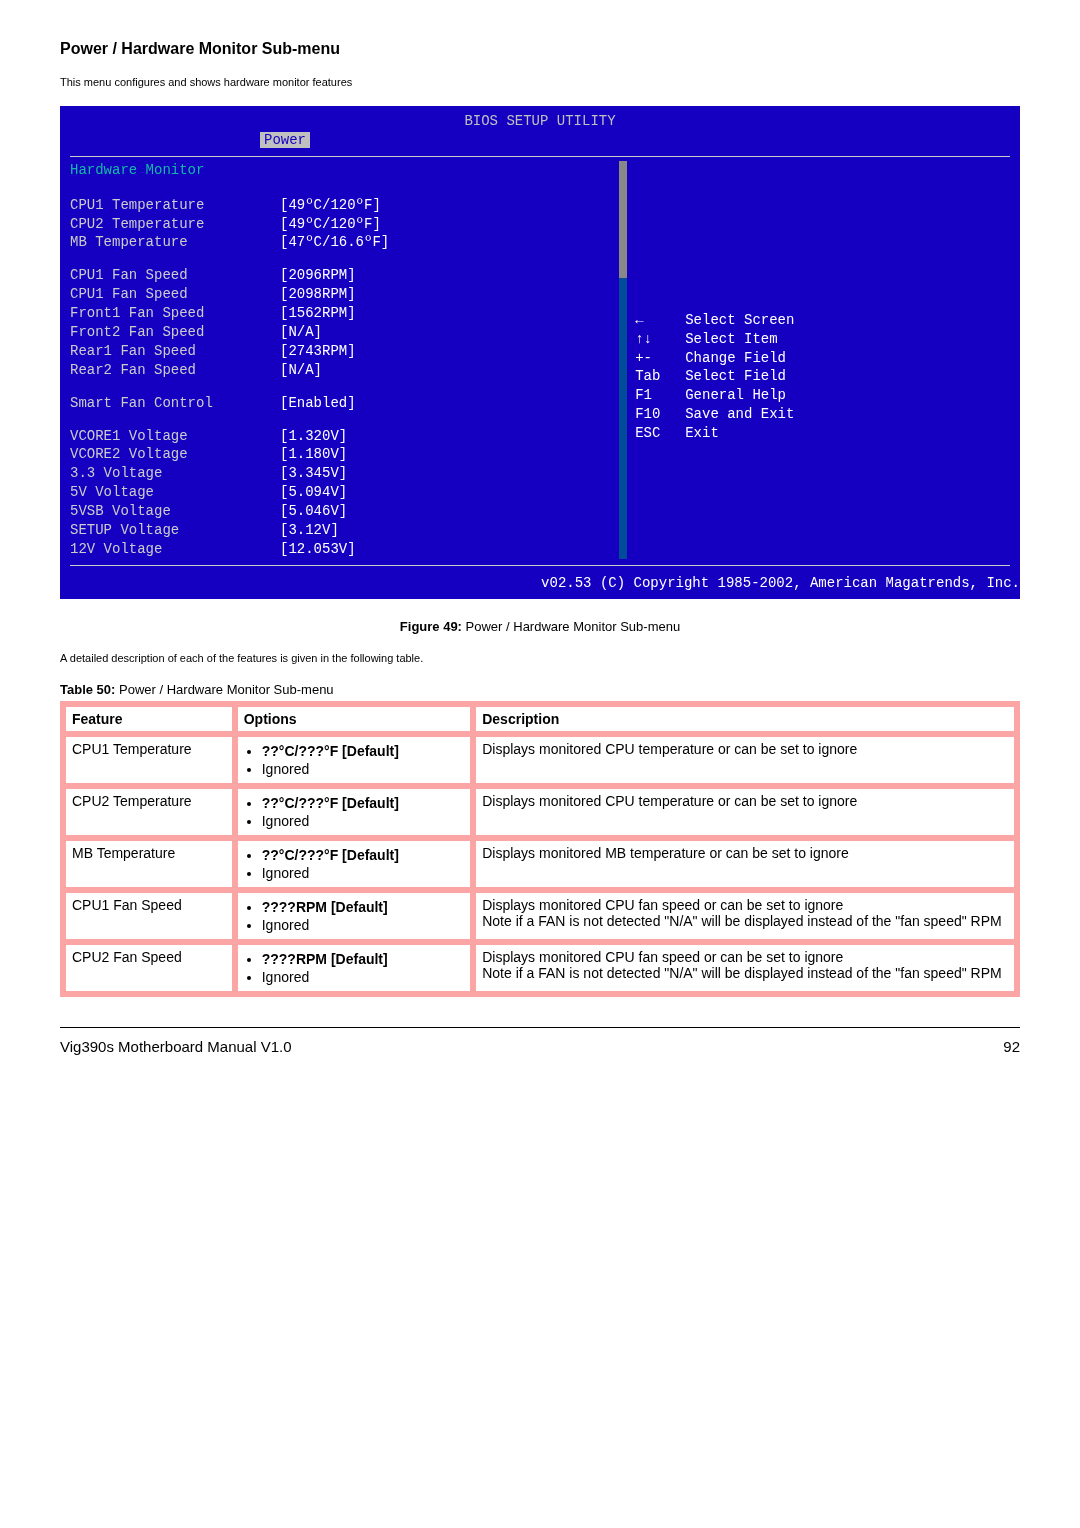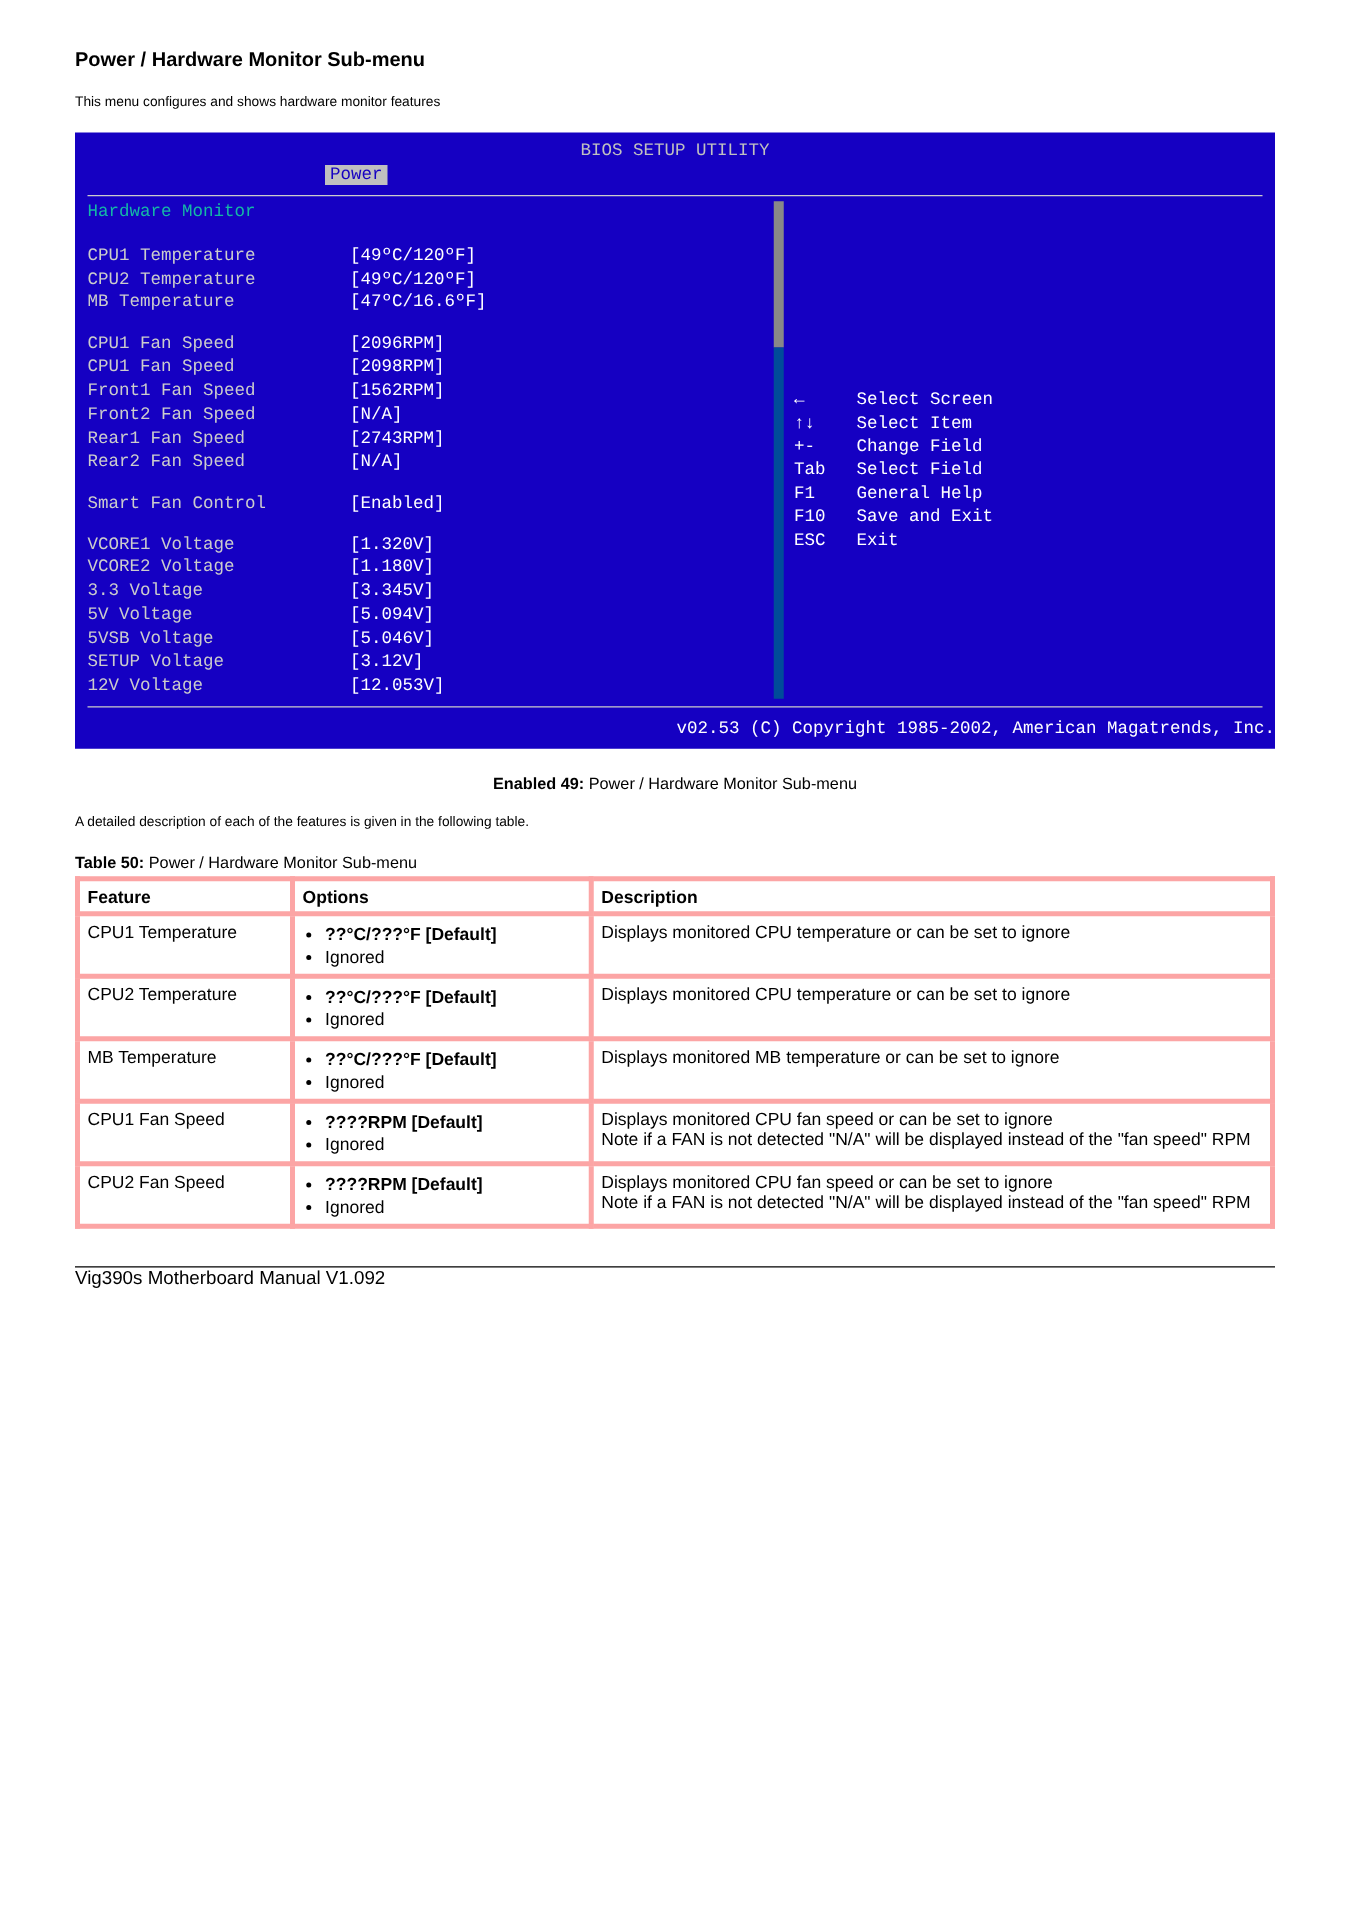--- a/index.html
+++ b/index.html
@@ -100,41 +100,41 @@
     margin:0 0 4px 0;
   }
   .tbl-caption b{font-weight:bold;}
 
   table.desc{
     border-collapse:collapse;
     width:100%;
     font-size:14px;
   }
   table.desc th, table.desc td{
-    border:4px solid #fca5a5;
+    border:6px solid #fca5a5;
     padding:4px 6px;
     vertical-align:top;
     text-align:left;
   }
   table.desc th{
     background:#fff;
     font-weight:bold;
   }
   .opt-list{
     margin:0;
     padding-left:18px;
   }
   .opt-list li{ margin:2px 0;}
 
   .page-footer{
     display:flex;
-    justify-content:flex-start;
+    justify-content:space-between;
     border-top:1px solid #000;
     margin-top:30px;
-    padding-top:0;
+    padding-top:10px;
     font-size:15px;
   }
 </style>
 </head>
 <body>
 
 <h3>Power / Hardware Monitor Sub-menu</h3>
 
 <p class="intro">This menu configures and shows hardware monitor features</p>
 
@@ -262,21 +262,21 @@
             <span>Exit</span>
           </div>
       </div>
     </div>
   </div>
   <hr class="bios-hr">
   <div class="bios-footer">v02.53 (C) Copyright 1985-2002, American Magatrends, Inc.</div>
 </div>
 
 <div class="fig-caption">
-  <b>Enabled 49:</b><span> Power / Hardware Monitor Sub-menu</span>
+  <b>Figure 49:</b><span> Power / Hardware Monitor Sub-menu</span>
 </div>
 
 <p class="intro">A detailed description of each of the features is given in the following table.</p>
 
 <div class="tbl-caption">
   <b>Table 50:</b><span> Power / Hardware Monitor Sub-menu</span>
 </div>
 
 <table class="desc">
   <tbody>

